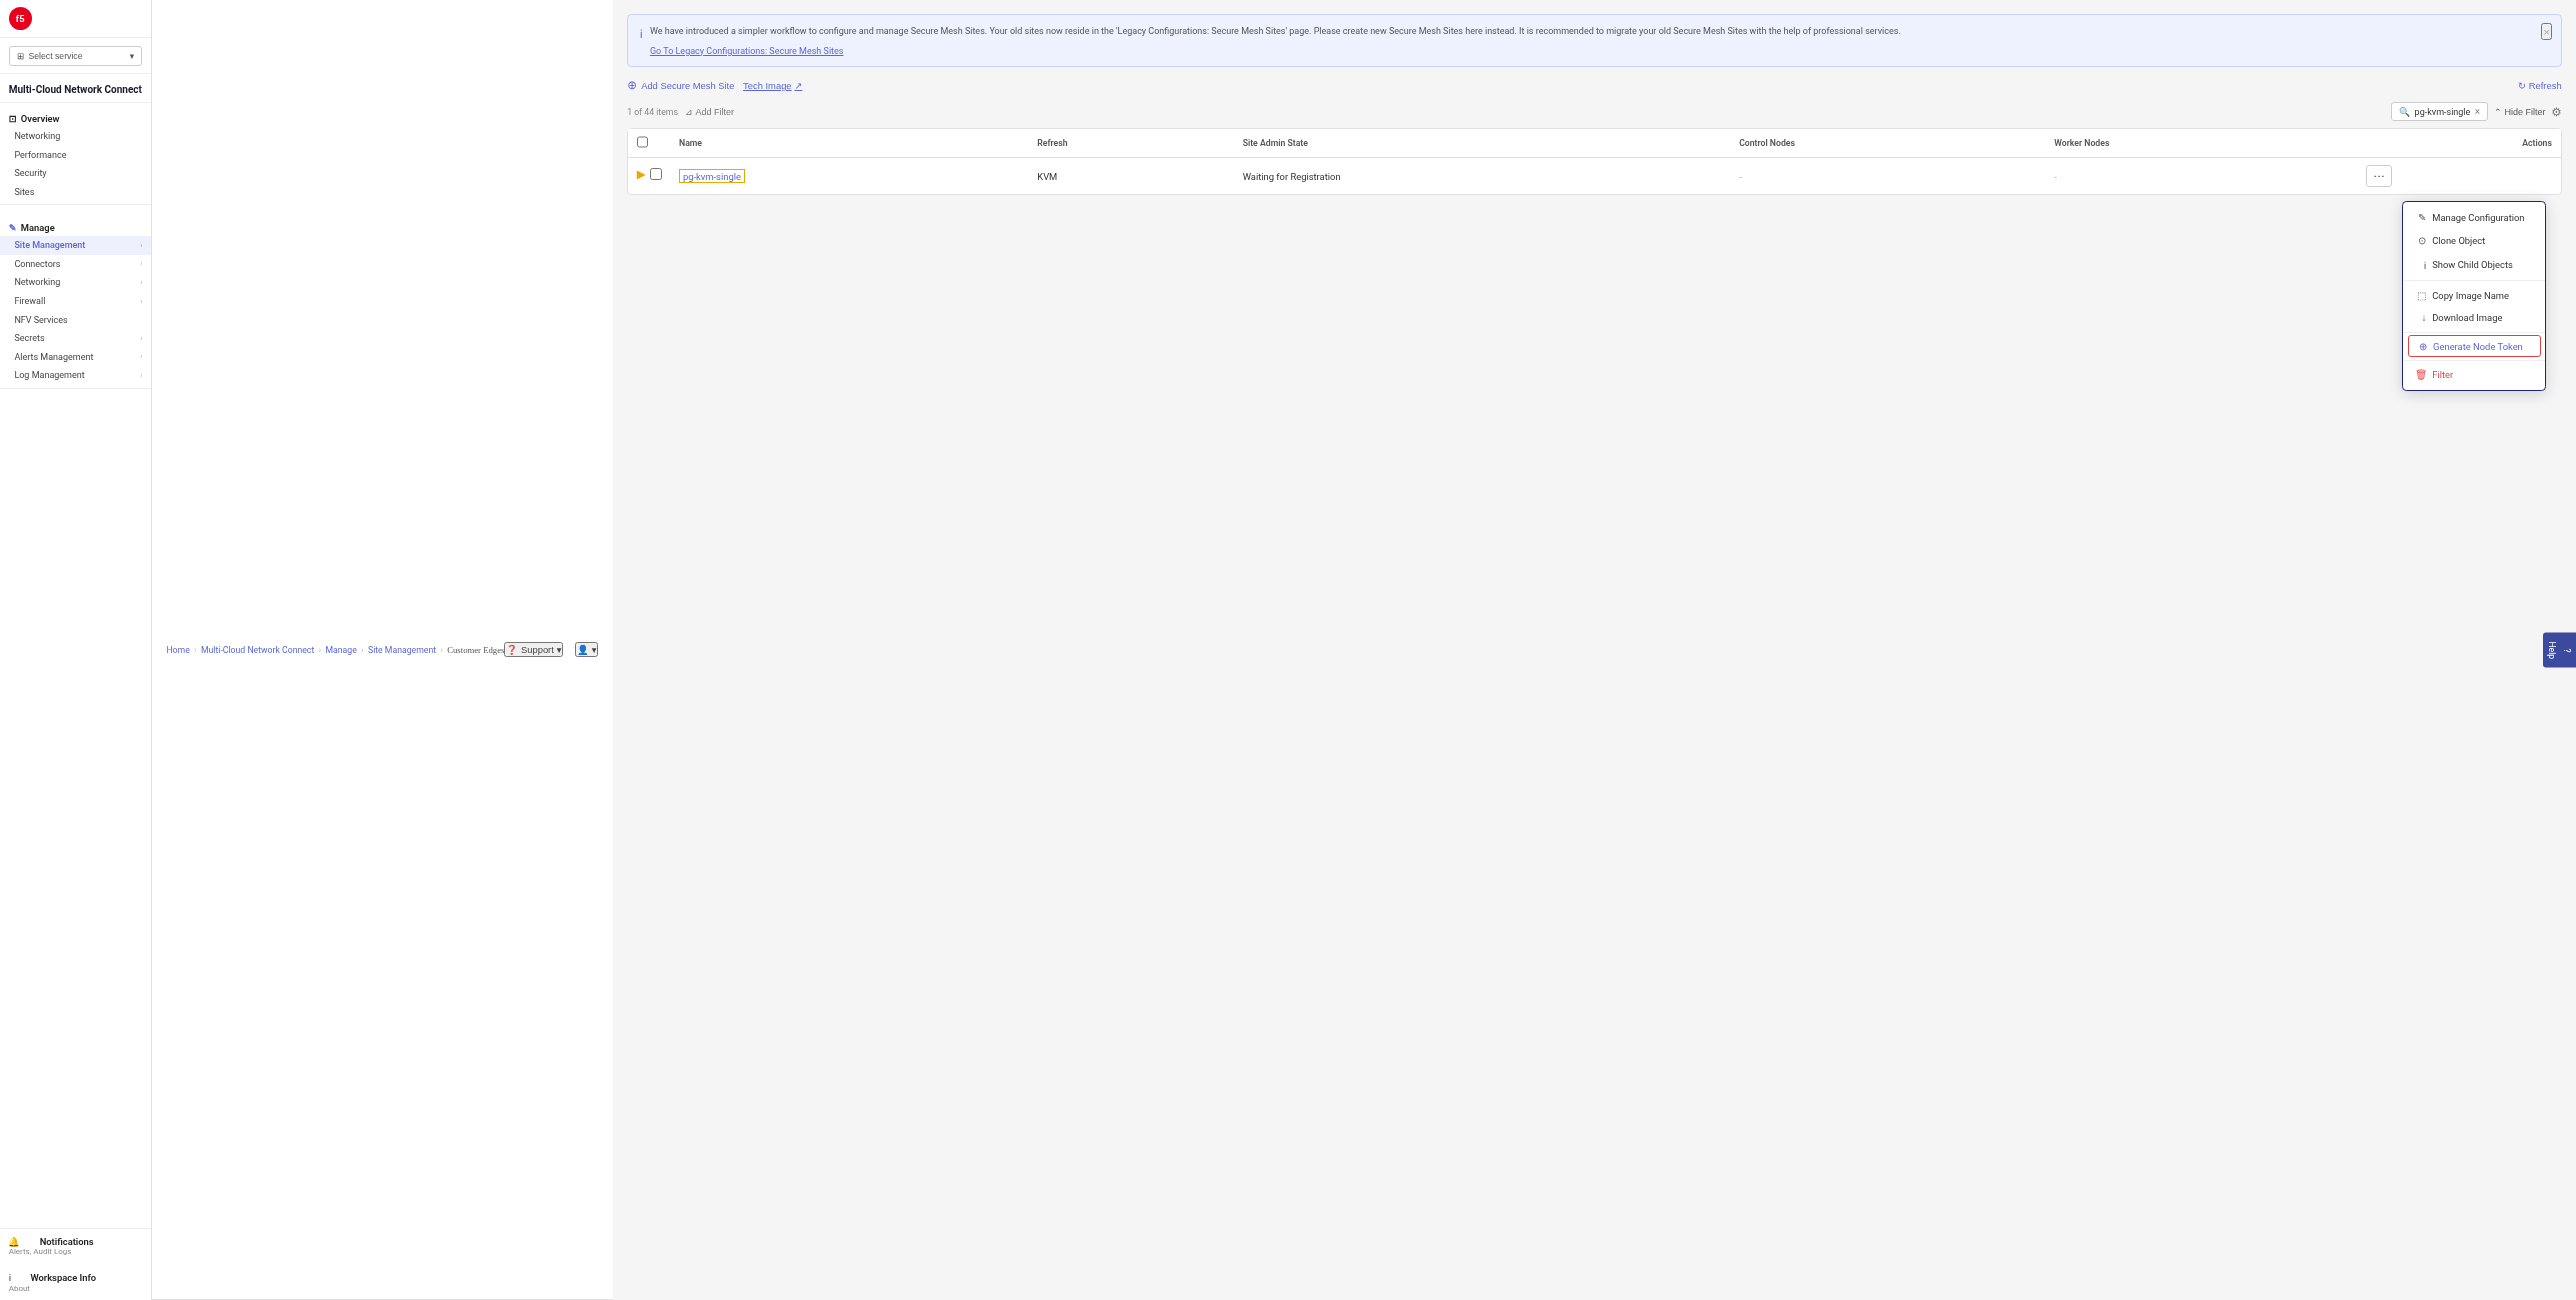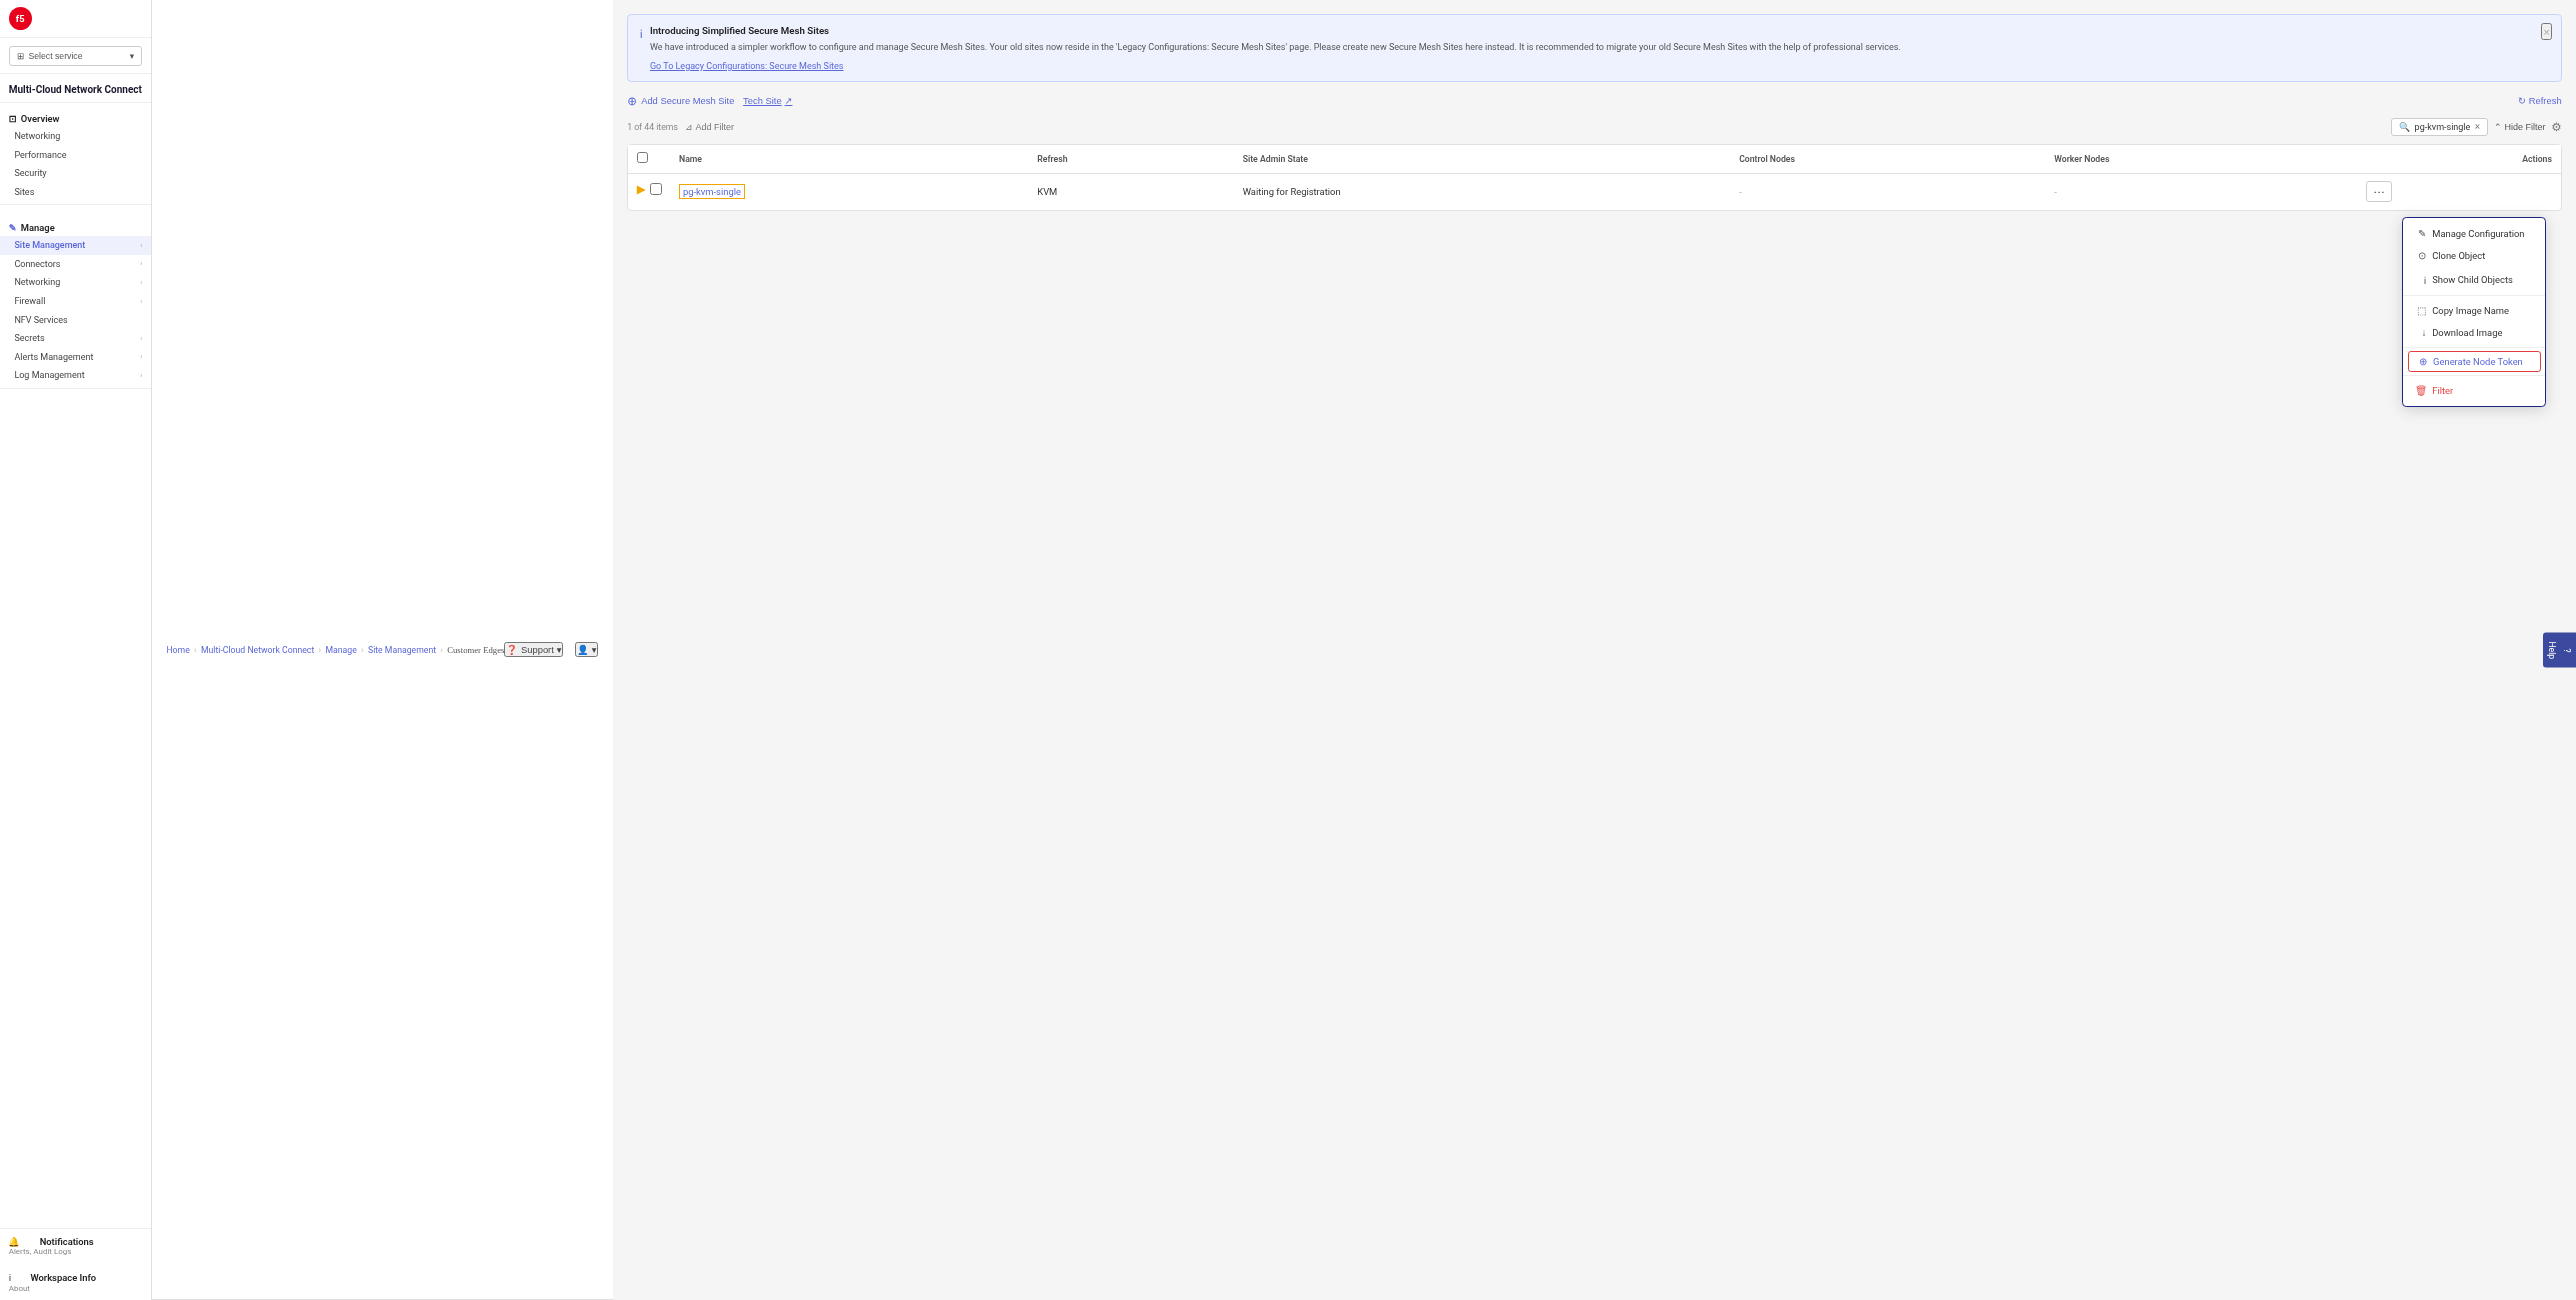--- a/index.html
+++ b/index.html
@@ -222,34 +222,33 @@
         <span>▾</span>
       </button>
     </div>
   </div>
 
   <div class="page-content">
 
     <div class="info-banner">
       <span class="info-banner-icon">ℹ</span>
       <div class="info-banner-content">
-        <div class="info-banner-title">Introducing Simplified Secure Mesh Sites</div>
         <div class="info-banner-text">We have introduced a simpler workflow to configure and manage Secure Mesh Sites. Your old sites now reside in the 'Legacy Configurations: Secure Mesh Sites' page. Please create new Secure Mesh Sites here instead. It is recommended to migrate your old Secure Mesh Sites with the help of professional services.</div>
         <a class="info-banner-link">Go To Legacy Configurations: Secure Mesh Sites</a>
       </div>
       <button class="info-banner-close">×</button>
     </div>
 
     <div class="action-bar">
       <button class="btn-add">
         <span class="plus">⊕</span>
         <span>Add Secure Mesh Site</span>
       </button>
       <button class="btn-tech-docs">
-        <span>Tech Site</span>
+        <span>Tech Image</span>
         <span>↗</span>
       </button>
       <div class="action-bar-right">
         <button class="refresh-btn">
           <span>↻</span>
           <span>Refresh</span>
         </button>
       </div>
     </div>
 

